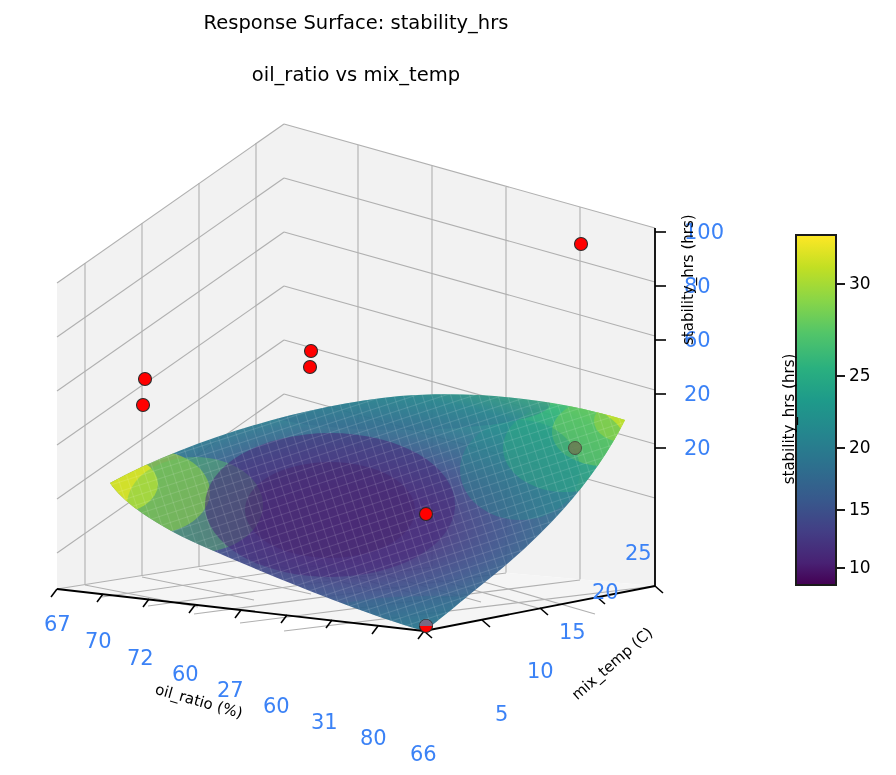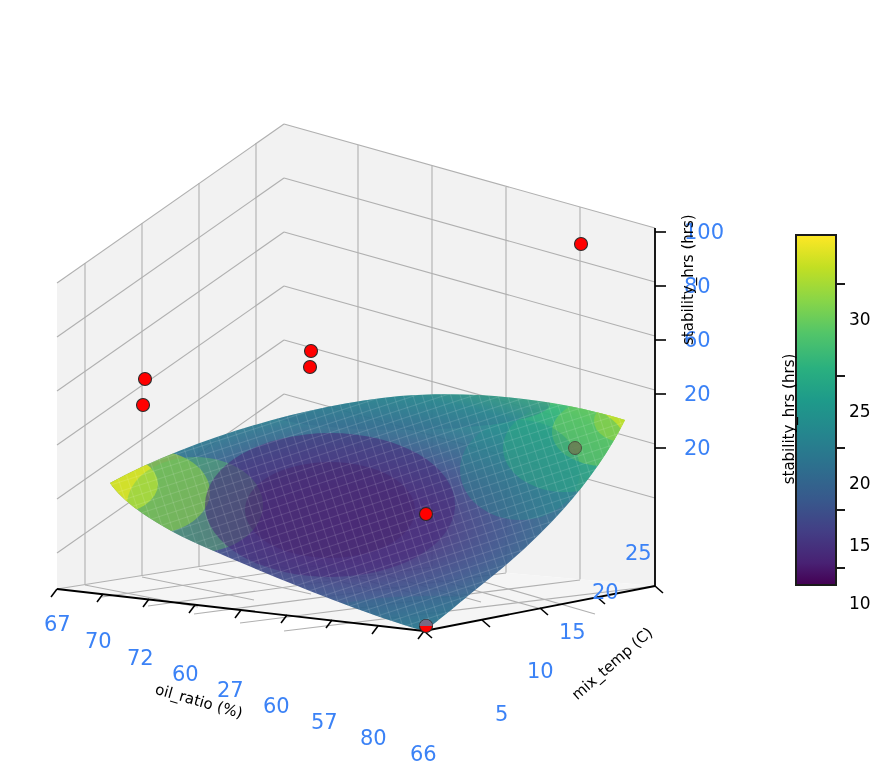--- a/index.html
+++ b/index.html
@@ -17,29 +17,32 @@
 
   .cbar-wrap{position:absolute;left:795px;top:234px;width:42px;height:352px;
              border:2px solid #1a1a1a;box-sizing:border-box;}
   .cbar-grad{position:absolute;inset:0;
     background:linear-gradient(to bottom,
       #fde725 0%, #c2df23 9%, #86d549 19%, #52c569 28%,
       #2ab07f 38%, #1e9b8a 47%, #25858e 57%, #2d708e 66%,
       #38588c 76%, #433e85 85%, #482173 94%, #440154 100%);}
   .cbar-tick{position:absolute;left:837px;width:8px;height:1.6px;background:#1a1a1a;}
   .cbar-lbl{position:absolute;left:849px;font-size:17px;color:#000;
-            transform:translateY(-50%);white-space:nowrap;margin-top:36px;}
+            transform:translateY(-50%);white-space:nowrap;}
   .cbar-axlbl{position:absolute;left:724px;top:410px;font-size:15px;
               transform-origin:center center;transform:rotate(-90deg);white-space:nowrap;}
 </style>
 </head>
 <body>
 
 <div id="fig">
 
+  <div class="title"><span>Response Surface: stability_hrs</span>
+    <br><span>oil_ratio vs mix_temp</span>
+  </div>
 
   <svg class="plot" viewBox="0 0 896 775" xmlns="http://www.w3.org/2000/svg">
     <defs>
 
       <linearGradient id="vir-lr" x1="0" y1="0" x2="1" y2="0">
         <stop offset="0" stop-color="#fde725"></stop>
         <stop offset="0.10" stop-color="#8fd744"></stop>
         <stop offset="0.22" stop-color="#35b779"></stop>
         <stop offset="0.36" stop-color="#21918c"></stop>
         <stop offset="0.52" stop-color="#31688e"></stop>
@@ -201,21 +204,21 @@
       <path d="M419.5,626 a6.5,6.5 0 0 1 13,0 z" fill="#6a7390" fill-opacity="0.9"></path>
     </g>
   </svg>
 
   <div class="ticklbl" style="left:44px;top:612px;">67</div>
   <div class="ticklbl" style="left:85px;top:629px;">70</div>
   <div class="ticklbl" style="left:127px;top:646px;">72</div>
   <div class="ticklbl" style="left:172px;top:662px;">60</div>
   <div class="ticklbl" style="left:217px;top:678px;">27</div>
   <div class="ticklbl" style="left:263px;top:694px;">60</div>
-  <div class="ticklbl" style="left:311px;top:710px;">57</div>
+  <div class="ticklbl" style="left:311px;top:710px;">31</div>
   <div class="ticklbl" style="left:360px;top:726px;">80</div>
   <div class="ticklbl" style="left:410px;top:742px;">66</div>
 
   <div class="axlbl" style="left:158px;top:680px;transform:rotate(16deg);transform-origin:left top;">oil_ratio (%)</div>
 
   <div class="ticklbl" style="left:495px;top:702px;">5</div>
   <div class="ticklbl" style="left:527px;top:659px;">10</div>
   <div class="ticklbl" style="left:559px;top:620px;">15</div>
   <div class="ticklbl" style="left:592px;top:580px;">20</div>
   <div class="ticklbl" style="left:625px;top:541px;">25</div>

